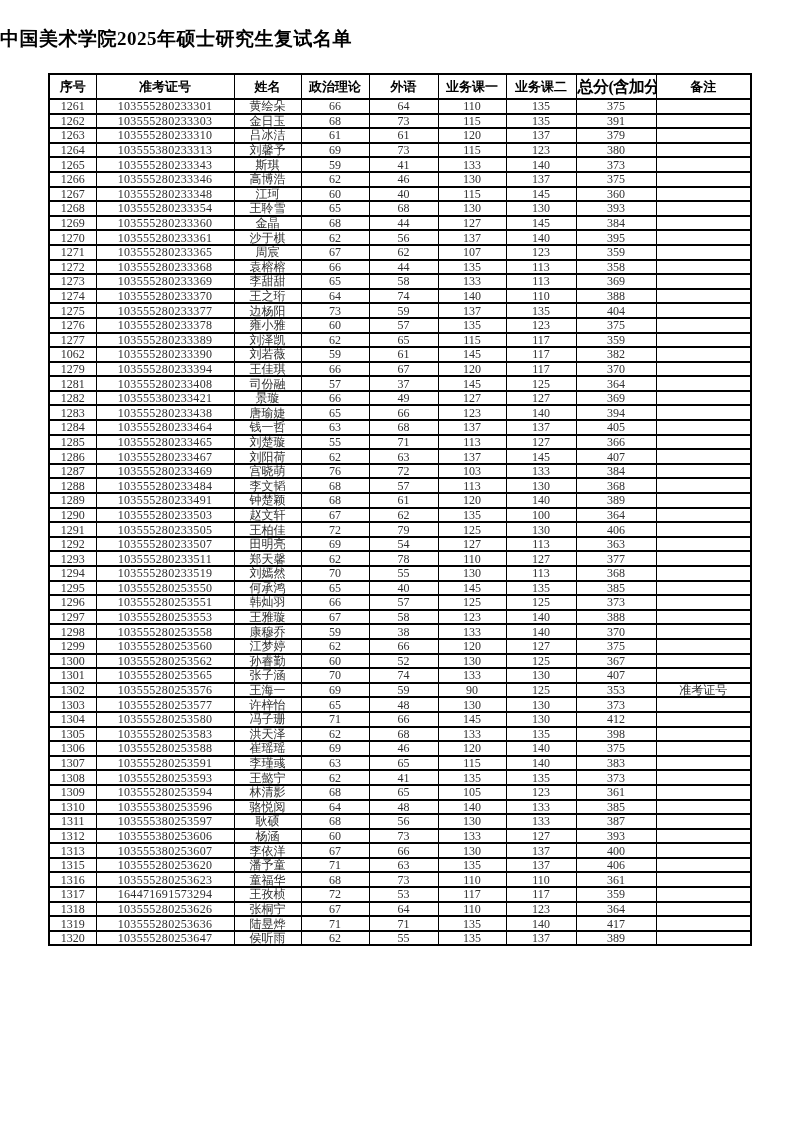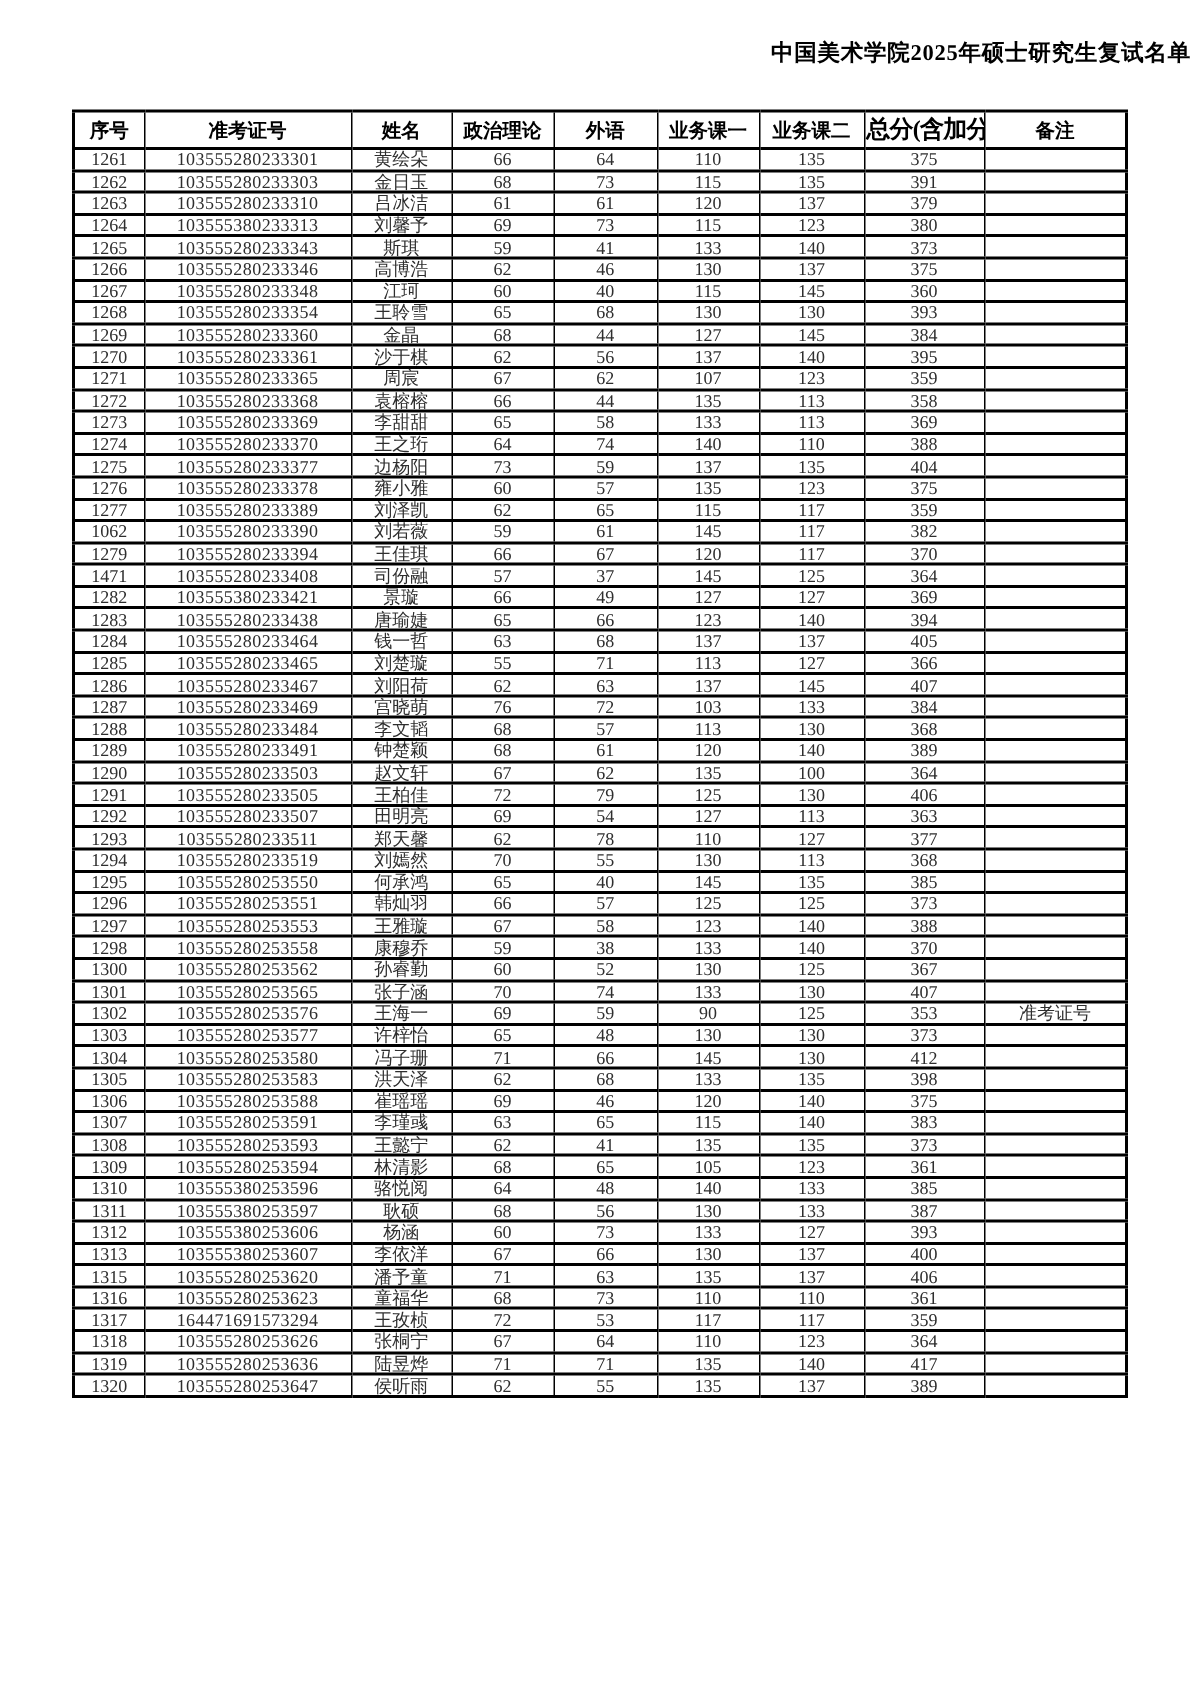--- a/index.html
+++ b/index.html
@@ -7,22 +7,22 @@
   body {
     width: 794px; height: 1123px;
     font-family: "Liberation Serif", "DejaVu Serif", serif;
     color: #1a1a1a;
     position: relative;
     overflow: hidden;
   }
   .page-title {
     position: absolute;
     top: 26px; left: 0; width: 100%;
-    text-align: right;
-    font-size: 15px;
+    text-align: left;
+    font-size: 19px;
     font-weight: bold;
     color: #000;
     letter-spacing: 0.5px;
   }
   table.score-table {
     position: absolute;
     top: 73px; left: 48px;
     width: 702px;
     border-collapse: collapse;
     border: 2.5px solid #000;
@@ -297,21 +297,21 @@
         <td class="id-cell">103555280233394</td>
         <td>王佳琪</td>
         <td>66</td>
         <td>67</td>
         <td>120</td>
         <td>117</td>
         <td>370</td>
         <td></td>
       </tr>
       <tr>
-        <td>1471</td>
+        <td>1281</td>
         <td class="id-cell">103555280233408</td>
         <td>司份融</td>
         <td>57</td>
         <td>37</td>
         <td>145</td>
         <td>125</td>
         <td>364</td>
         <td></td>
       </tr>
       <tr>
@@ -492,20 +492,31 @@
       </tr>
       <tr>
         <td>1298</td>
         <td class="id-cell">103555280253558</td>
         <td>康穆乔</td>
         <td>59</td>
         <td>38</td>
         <td>133</td>
         <td>140</td>
         <td>370</td>
+        <td></td>
+      </tr>
+      <tr>
+        <td>1299</td>
+        <td class="id-cell">103555280253560</td>
+        <td>江梦婷</td>
+        <td>62</td>
+        <td>66</td>
+        <td>120</td>
+        <td>127</td>
+        <td>375</td>
         <td></td>
       </tr>
       <tr>
         <td>1300</td>
         <td class="id-cell">103555280253562</td>
         <td>孙睿勤</td>
         <td>60</td>
         <td>52</td>
         <td>130</td>
         <td>125</td>

